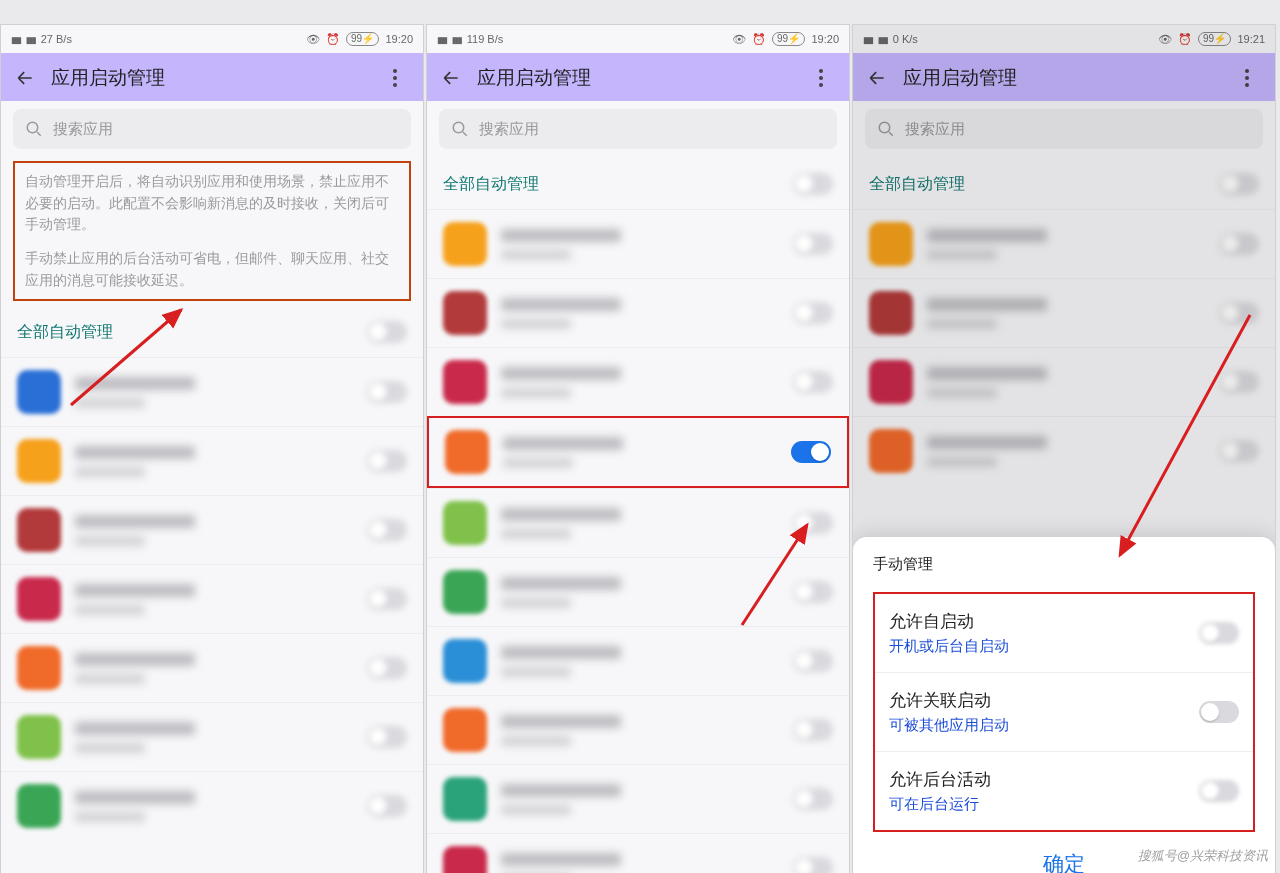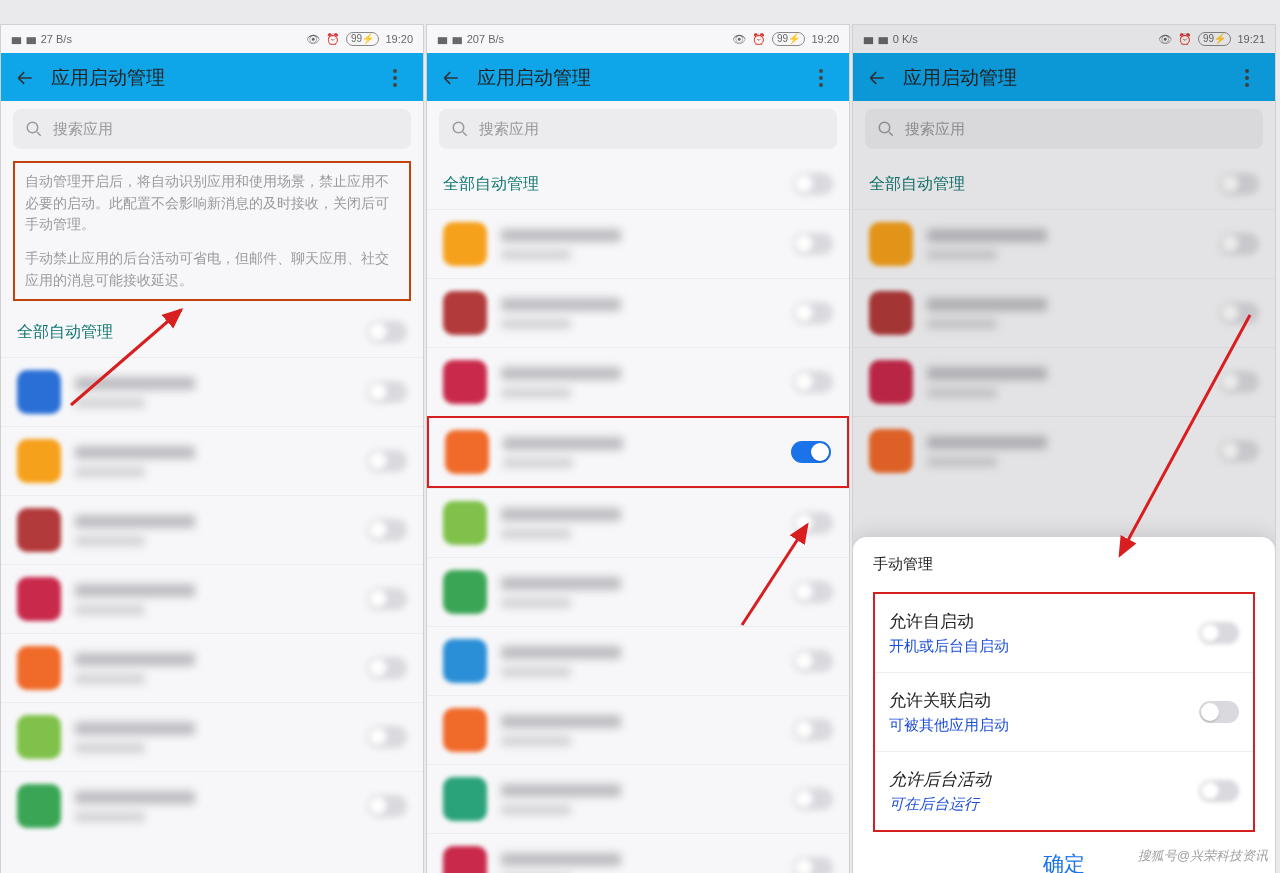--- a/index.html
+++ b/index.html
@@ -50,21 +50,21 @@
   .sig-icon::before { content: "▮▮▮"; letter-spacing: -2px; font-size: 9px; }
   .badge {
     display: inline-flex; align-items: center;
     border: 1px solid #888; border-radius: 8px;
     padding: 0 4px; font-size: 10px; line-height: 12px;
   }
   
   .header {
     display: flex; align-items: center;
     padding: 12px 16px 10px 12px;
-    background: #0ea5e9;
+    background: #c4b5fd;
   }
   .back-icon { width: 24px; height: 24px; display:flex; align-items:center; justify-content:center; }
   .back-icon svg { width: 20px; height: 20px; }
   .header-title { flex: 1; font-size: 19px; font-weight: 500; color: #222; margin-left: 14px; }
   .dots-icon { width: 24px; height: 24px; display:flex; align-items:center; justify-content:center; color:#444; }
   .dots-icon svg { width: 4px; height: 18px; }
   
   .search-wrap { padding: 8px 12px 10px; background: #f7f7f9; }
   .search {
     background: #ececef;
@@ -138,21 +138,21 @@
     z-index: 10;
     box-shadow: 0 -4px 20px rgba(0,0,0,.12);
   }
   .sheet-title { font-size: 15px; color:#222; margin-bottom: 18px; }
   .sheet-redbox { border: 2px solid #d81e1e; padding: 0; }
   .opt {
     display:flex; align-items:center; justify-content:space-between;
     padding: 16px 14px;
     border-bottom: 1px solid #eee;
   }
-  .opt:last-child { border-bottom: none; font-style: italic; }
+  .opt:last-child { border-bottom: none; }
   .opt-text .t { font-size: 17px; color:#222; }
   .opt-text .d { font-size: 15px; color:#1d4ed8; margin-top:4px; }
   .sheet-confirm {
     text-align:center; color:#1a73e8; font-size:21px;
     padding: 14px 0 0; margin-top: 4px;
   }
   
   .arrow {
     position: absolute;
     pointer-events: none;
@@ -286,21 +286,21 @@
         </defs>
       <line x1="40" y1="110" x2="150" y2="15" stroke="#d81e1e" stroke-width="3" marker-end="url(#ah1)"></line>
     </svg>
   </div>
 
   <div class="phone">
     <div class="statusbar">
       <div class="left">
         <span class="sig-icon"></span>
         <span class="sig-icon"></span>
-        <span>207 B/s</span>
+        <span>119 B/s</span>
       </div>
       <div class="right">
         <span>👁</span>
         <span>⏰</span>
         <span class="badge"><span>99</span>⚡</span>
         <span>19:20</span>
       </div>
     </div>
     <div class="header">
       <span class="back-icon">

